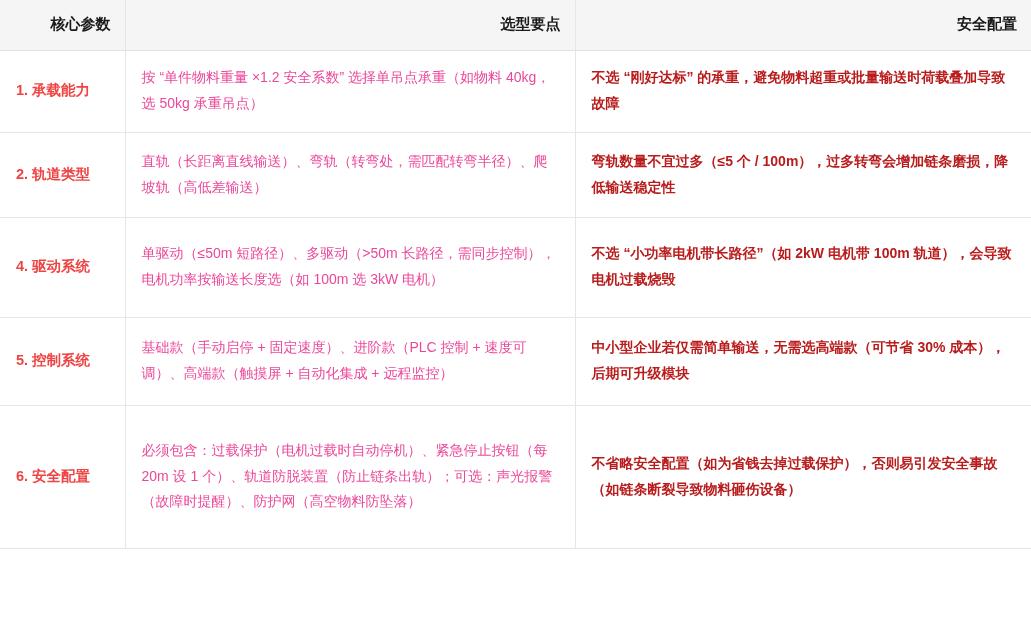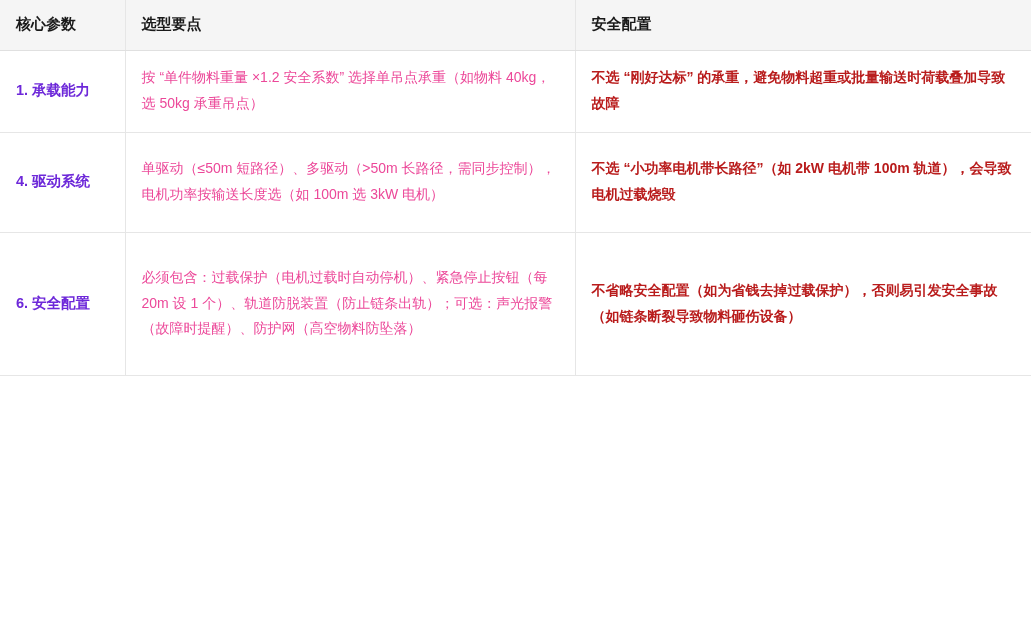--- a/index.html
+++ b/index.html
@@ -33,34 +33,34 @@
   }
   table.spec-table th:last-child,
   table.spec-table td:last-child {
     border-right: none;
   }
   table.spec-table thead th {
     background: #f5f5f5;
     font-size: 15px;
     font-weight: bold;
     color: #1a1a1a;
-    text-align: left;
+    text-align: right;
     height: 50px;
     padding-top: 0;
     padding-bottom: 0;
     border-bottom: 1px solid #e0e0e0;
   }
   col.c-param { width: 125px; }
   col.c-key   { width: 450px; }
   col.c-warn  { width: 456px; }
 
   td.param {
     font-size: 14.5px;
     font-weight: bold;
-    color: #6d28d9;
+    color: #ef4444;
     line-height: 1.5;
   }
   td.key, td.warn {
     font-size: 14px;
     color: #ec4899;
     line-height: 1.85;
   }
   td.warn {
     color: #b91c1c;
     font-weight: bold;
@@ -88,24 +88,34 @@
         <th>选型要点</th>
         <th>安全配置</th>
       </tr>
     </thead>
     <tbody>
       <tr class="row-h1">
         <td class="param">1. 承载能力</td>
         <td class="key">按 “单件物料重量 ×1.2 安全系数” 选择单吊点承重（如物料 40kg，选 50kg 承重吊点）</td>
         <td class="warn">不选 “刚好达标” 的承重，避免物料超重或批量输送时荷载叠加导致故障</td>
       </tr>
+      <tr class="row-h2">
+        <td class="param">2. 轨道类型</td>
+        <td class="key">直轨（长距离直线输送）、弯轨（转弯处，需匹配转弯半径）、爬坡轨（高低差输送）</td>
+        <td class="warn">弯轨数量不宜过多（≤5 个 / 100m），过多转弯会增加链条磨损，降低输送稳定性</td>
+      </tr>
       <tr class="row-h4">
         <td class="param">4. 驱动系统</td>
         <td class="key">单驱动（≤50m 短路径）、多驱动（&gt;50m 长路径，需同步控制），电机功率按输送长度选（如 100m 选 3kW 电机）</td>
         <td class="warn">不选 “小功率电机带长路径”（如 2kW 电机带 100m 轨道），会导致电机过载烧毁</td>
+      </tr>
+      <tr class="row-h5">
+        <td class="param">5. 控制系统</td>
+        <td class="key">基础款（手动启停 + 固定速度）、进阶款（PLC 控制 + 速度可调）、高端款（触摸屏 + 自动化集成 + 远程监控）</td>
+        <td class="warn">中小型企业若仅需简单输送，无需选高端款（可节省 30% 成本），后期可升级模块</td>
       </tr>
       <tr class="row-h6">
         <td class="param">6. 安全配置</td>
         <td class="key">必须包含：过载保护（电机过载时自动停机）、紧急停止按钮（每 20m 设 1 个）、轨道防脱装置（防止链条出轨）；可选：声光报警（故障时提醒）、防护网（高空物料防坠落）</td>
         <td class="warn">不省略安全配置（如为省钱去掉过载保护），否则易引发安全事故（如链条断裂导致物料砸伤设备）</td>
       </tr>
     </tbody>
   </table>
 </div>
 

